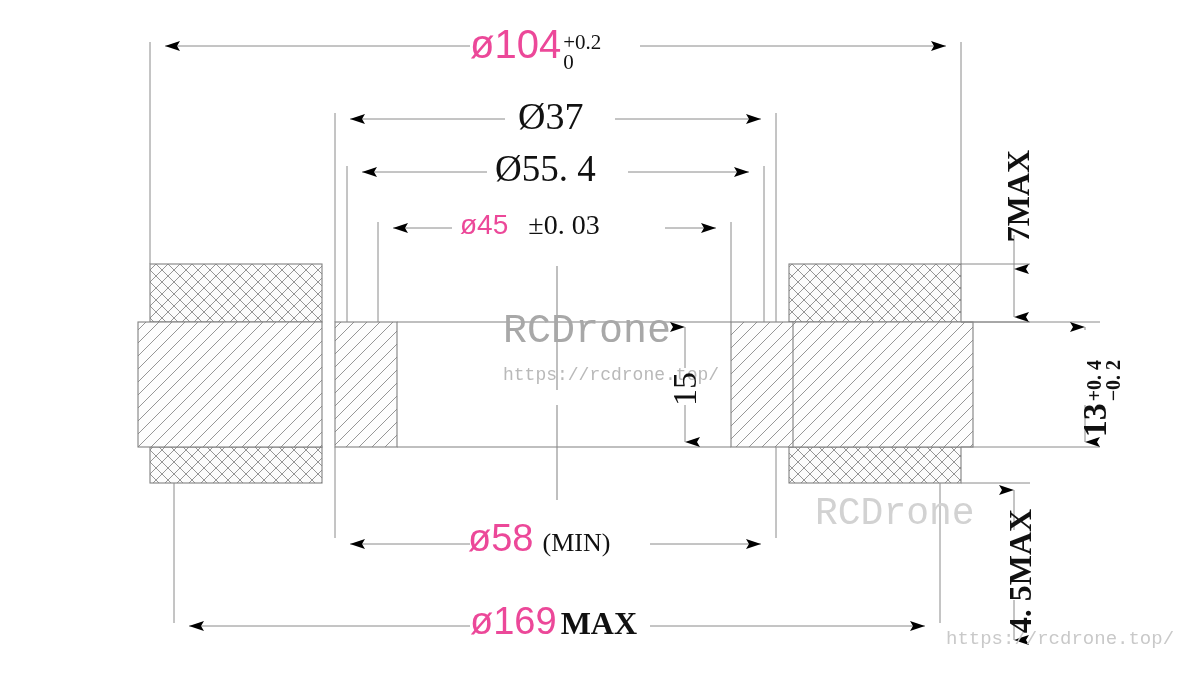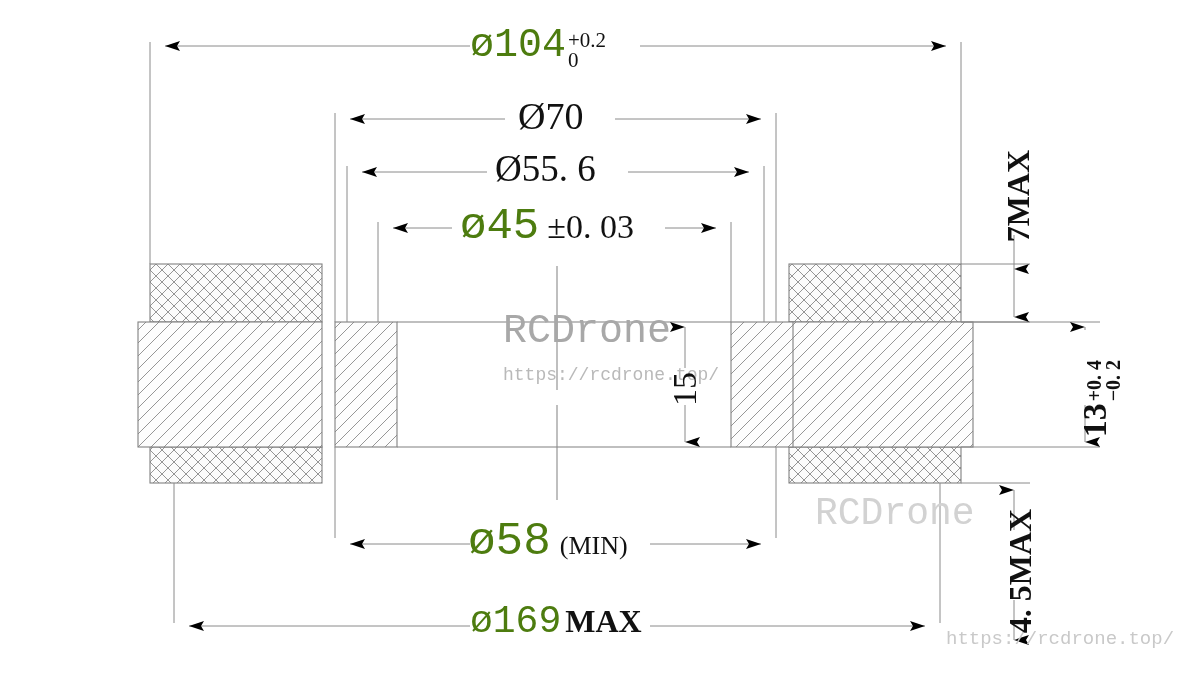--- a/index.html
+++ b/index.html
@@ -1,21 +1,21 @@
 <!DOCTYPE html>
 <html><head>
 <meta charset="utf-8">
 <style>
   html,body{margin:0;padding:0;background:#ffffff;}
   body{width:1180px;height:689px;overflow:hidden;font-family:"Liberation Serif",serif;}
   #stage{position:relative;width:1180px;height:689px;background:#fff;}
   svg#dwg{position:absolute;left:0;top:0;width:1180px;height:689px;}
   .lbl{position:absolute;white-space:nowrap;line-height:1;}
   .dim-serif{font-family:"Liberation Serif",serif;color:#111;}
-  .dim-sans-light{font-family:Liberation Mono, monospace;color:#4d7c0f;}
+  .dim-sans-light{font-family:Liberation Sans, sans-serif;color:#ec4899;}
   .tolstack{display:inline-block;vertical-align:middle;text-align:left;line-height:0.95;}
   .tolstack span{display:block;font-family:"Liberation Serif",serif;color:#111;}
   .wm{position:absolute;color:#b9b9b9;font-family:Liberation Mono, monospace;white-space:nowrap;}
   .rot90{transform-origin:center center;transform:rotate(-90deg);}
 </style>
 </head>
 <body>
 
 <div id="stage">
 
@@ -136,33 +136,33 @@
   <div class="wm" style="left:503px;top:365px;font-size:18px;">https://rcdrone.top/</div>
   <div class="wm" style="left:815px;top:492px;font-size:38px;color:#d2d2d2;">RCDrone</div>
   <div class="wm" style="left:946px;top:628px;font-size:19px;color:#c9c9c9;">https://rcdrone.top/</div>
 
   <div class="lbl" style="left:470px;top:24px;font-size:38px;">
     
     <span class="dim-sans-light" style="font-size:40px;"><span>ø</span><span>104</span></span><span class="tolstack" style="position:relative;top:4px;left:2px;font-size:21px;"><span>+0.2</span><span>0</span></span>
   </div>
 
   <div class="lbl dim-serif" style="left:518px;top:97px;font-size:38px;">
-    <span>Ø</span><span>70</span>
+    <span>Ø</span><span>37</span>
   </div>
 
   <div class="lbl dim-serif" style="left:495px;top:150px;font-size:37px;">
-    <span>Ø</span><span>55. 6</span>
+    <span>Ø</span><span>55. 4</span>
   </div>
 
   <div class="lbl" style="left:460px;top:204px;font-size:36px;">
-    <span class="dim-sans-light" style="font-size:44px;"><span>ø</span><span>45</span></span><span class="dim-serif" style="font-size:34px;margin-left:8px;">±0. 03</span>
+    <span class="dim-sans-light" style="font-size:28px;"><span>ø</span><span>45</span></span><span class="dim-serif" style="font-size:28px;margin-left:20px;">±0. 03</span>
   </div>
 
   <div class="lbl" style="left:468px;top:519px;font-size:36px;">
-    <span class="dim-sans-light" style="font-size:46px;"><span>ø</span><span>58</span></span><span class="dim-serif" style="font-size:26px;margin-left:9px;">(MIN)</span>
+    <span class="dim-sans-light" style="font-size:38px;"><span>ø</span><span>58</span></span><span class="dim-serif" style="font-size:26px;margin-left:9px;">(MIN)</span>
   </div>
 
   <div class="lbl" style="left:470px;top:602px;font-size:36px;">
     <span class="dim-sans-light" style="font-size:38px;"><span>ø</span><span>169</span></span><span class="dim-serif" style="font-size:32px;font-weight:bold;margin-left:4px;">MAX</span>
   </div>
 
   <div class="lbl dim-serif rot90" style="left:660px;top:372px;font-size:34px;width:50px;text-align:center;">
     <span>15</span>
   </div>
 

